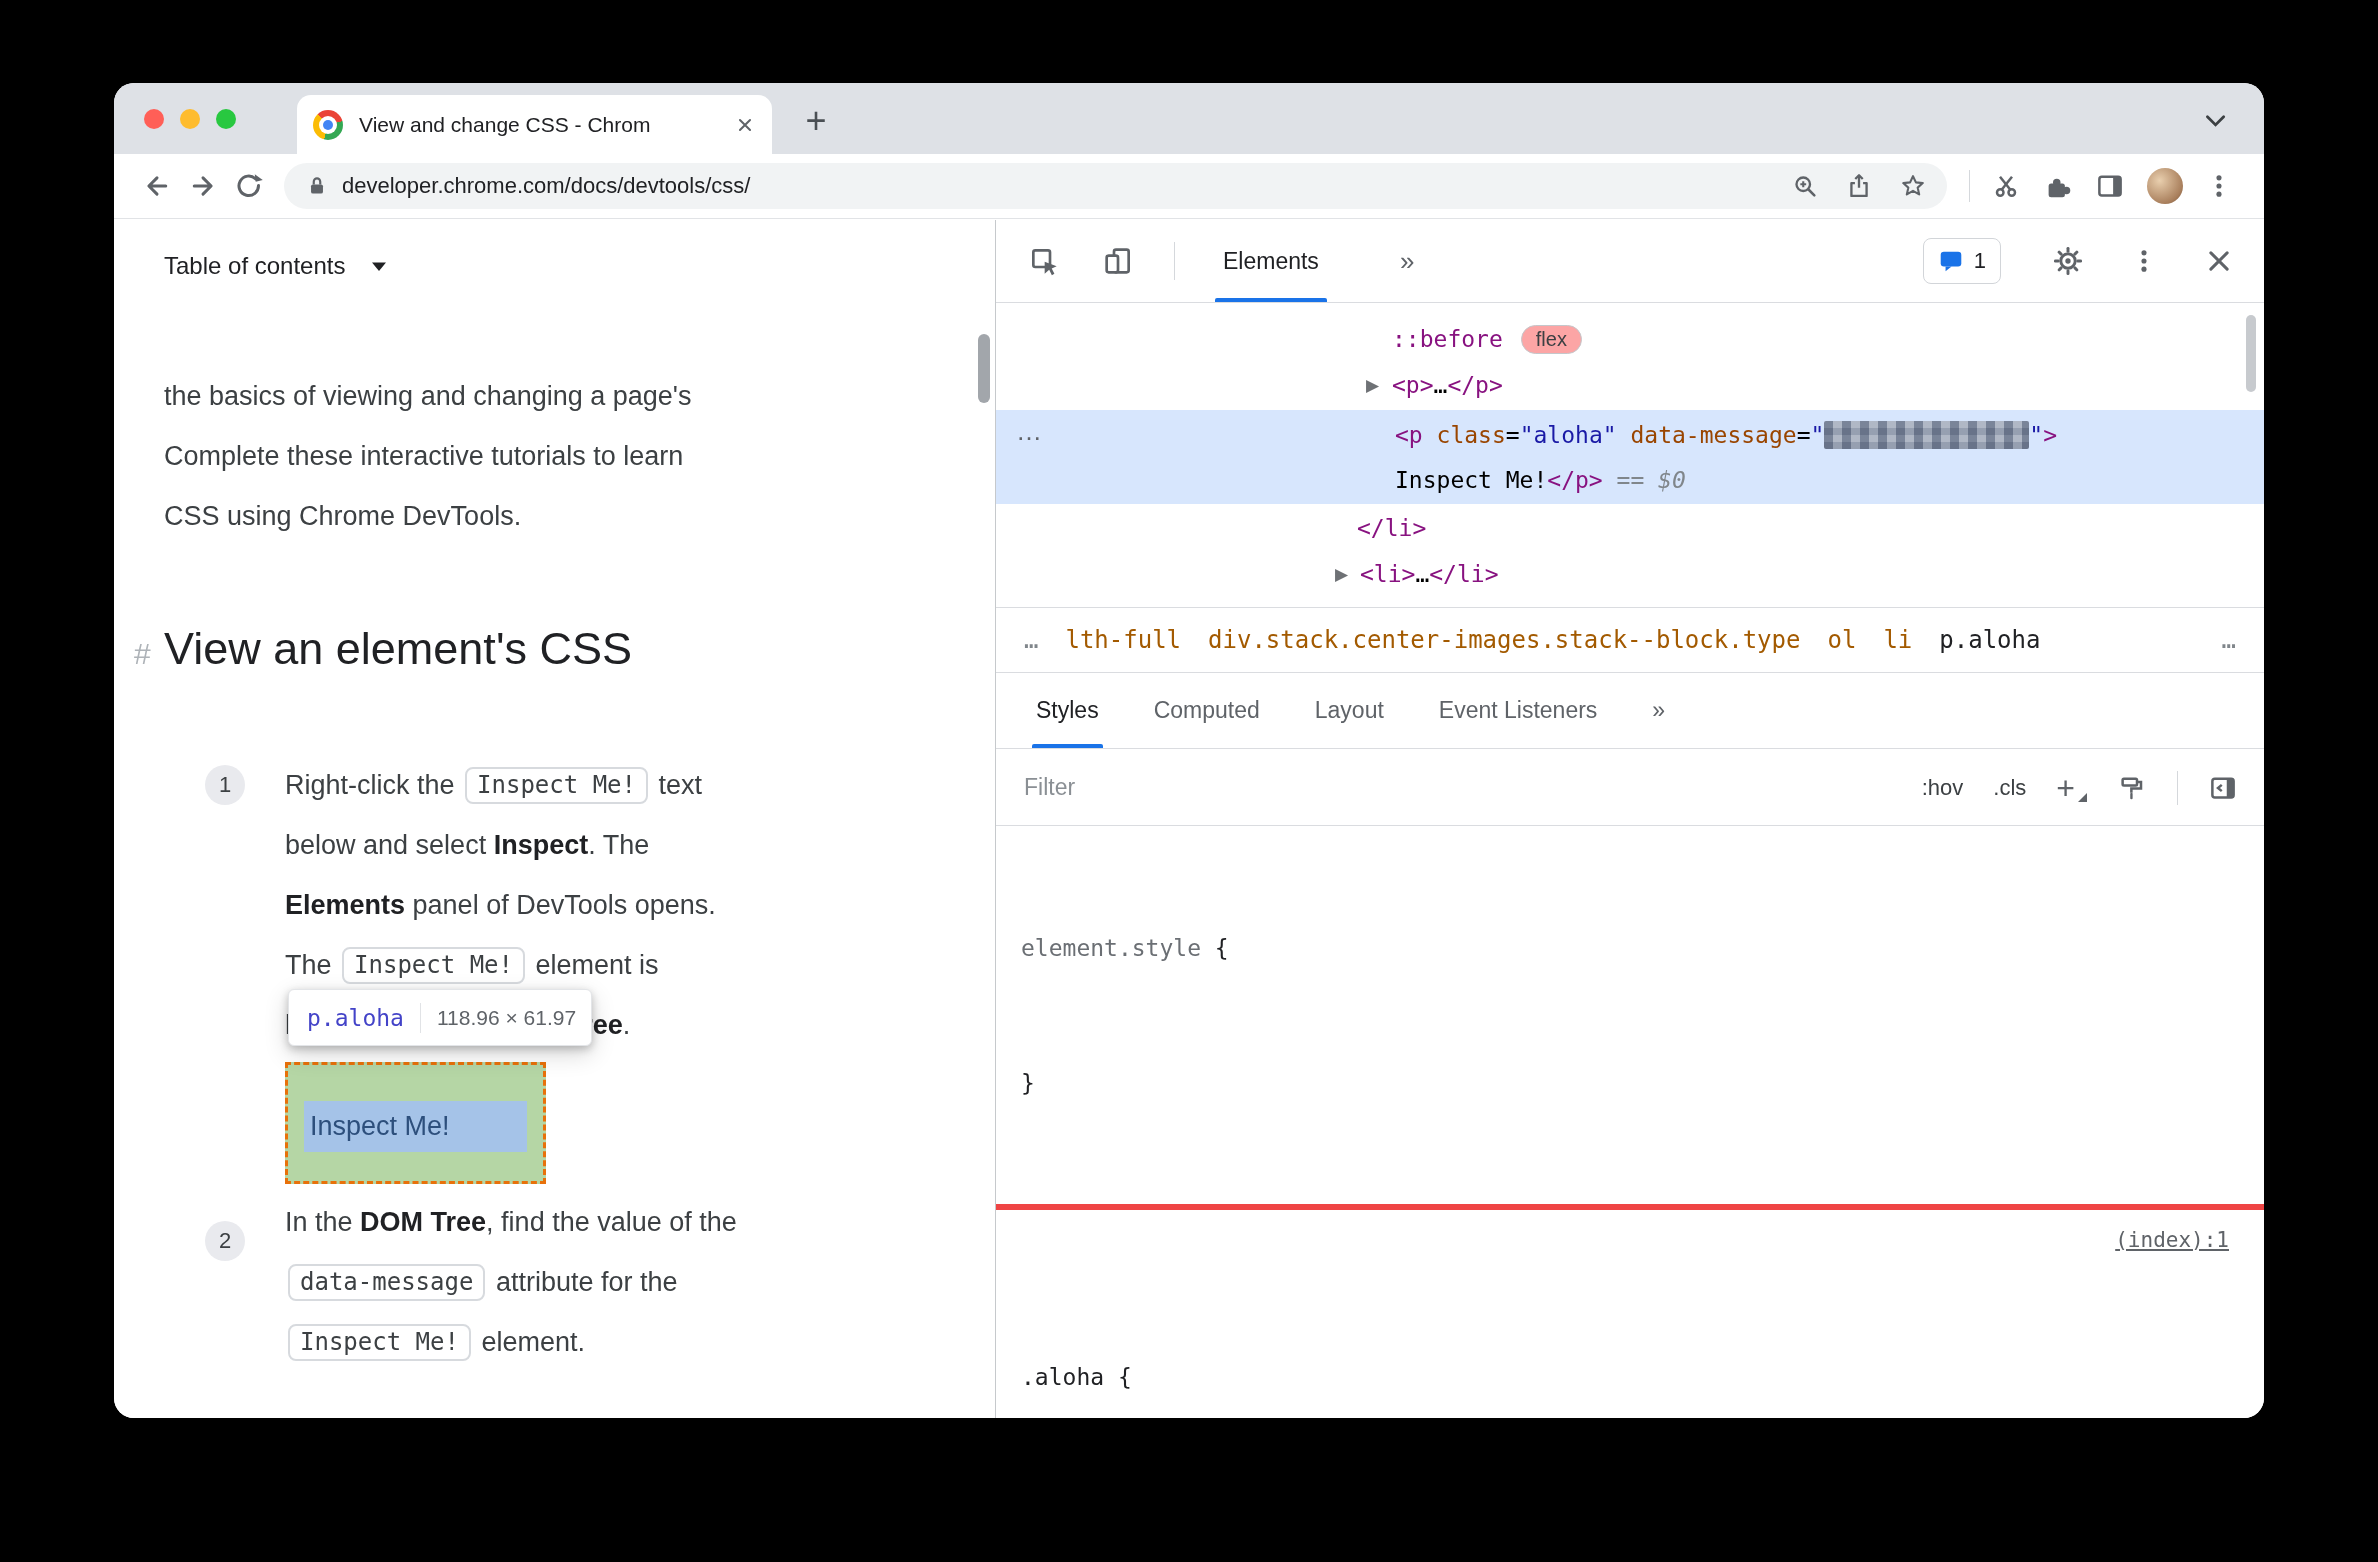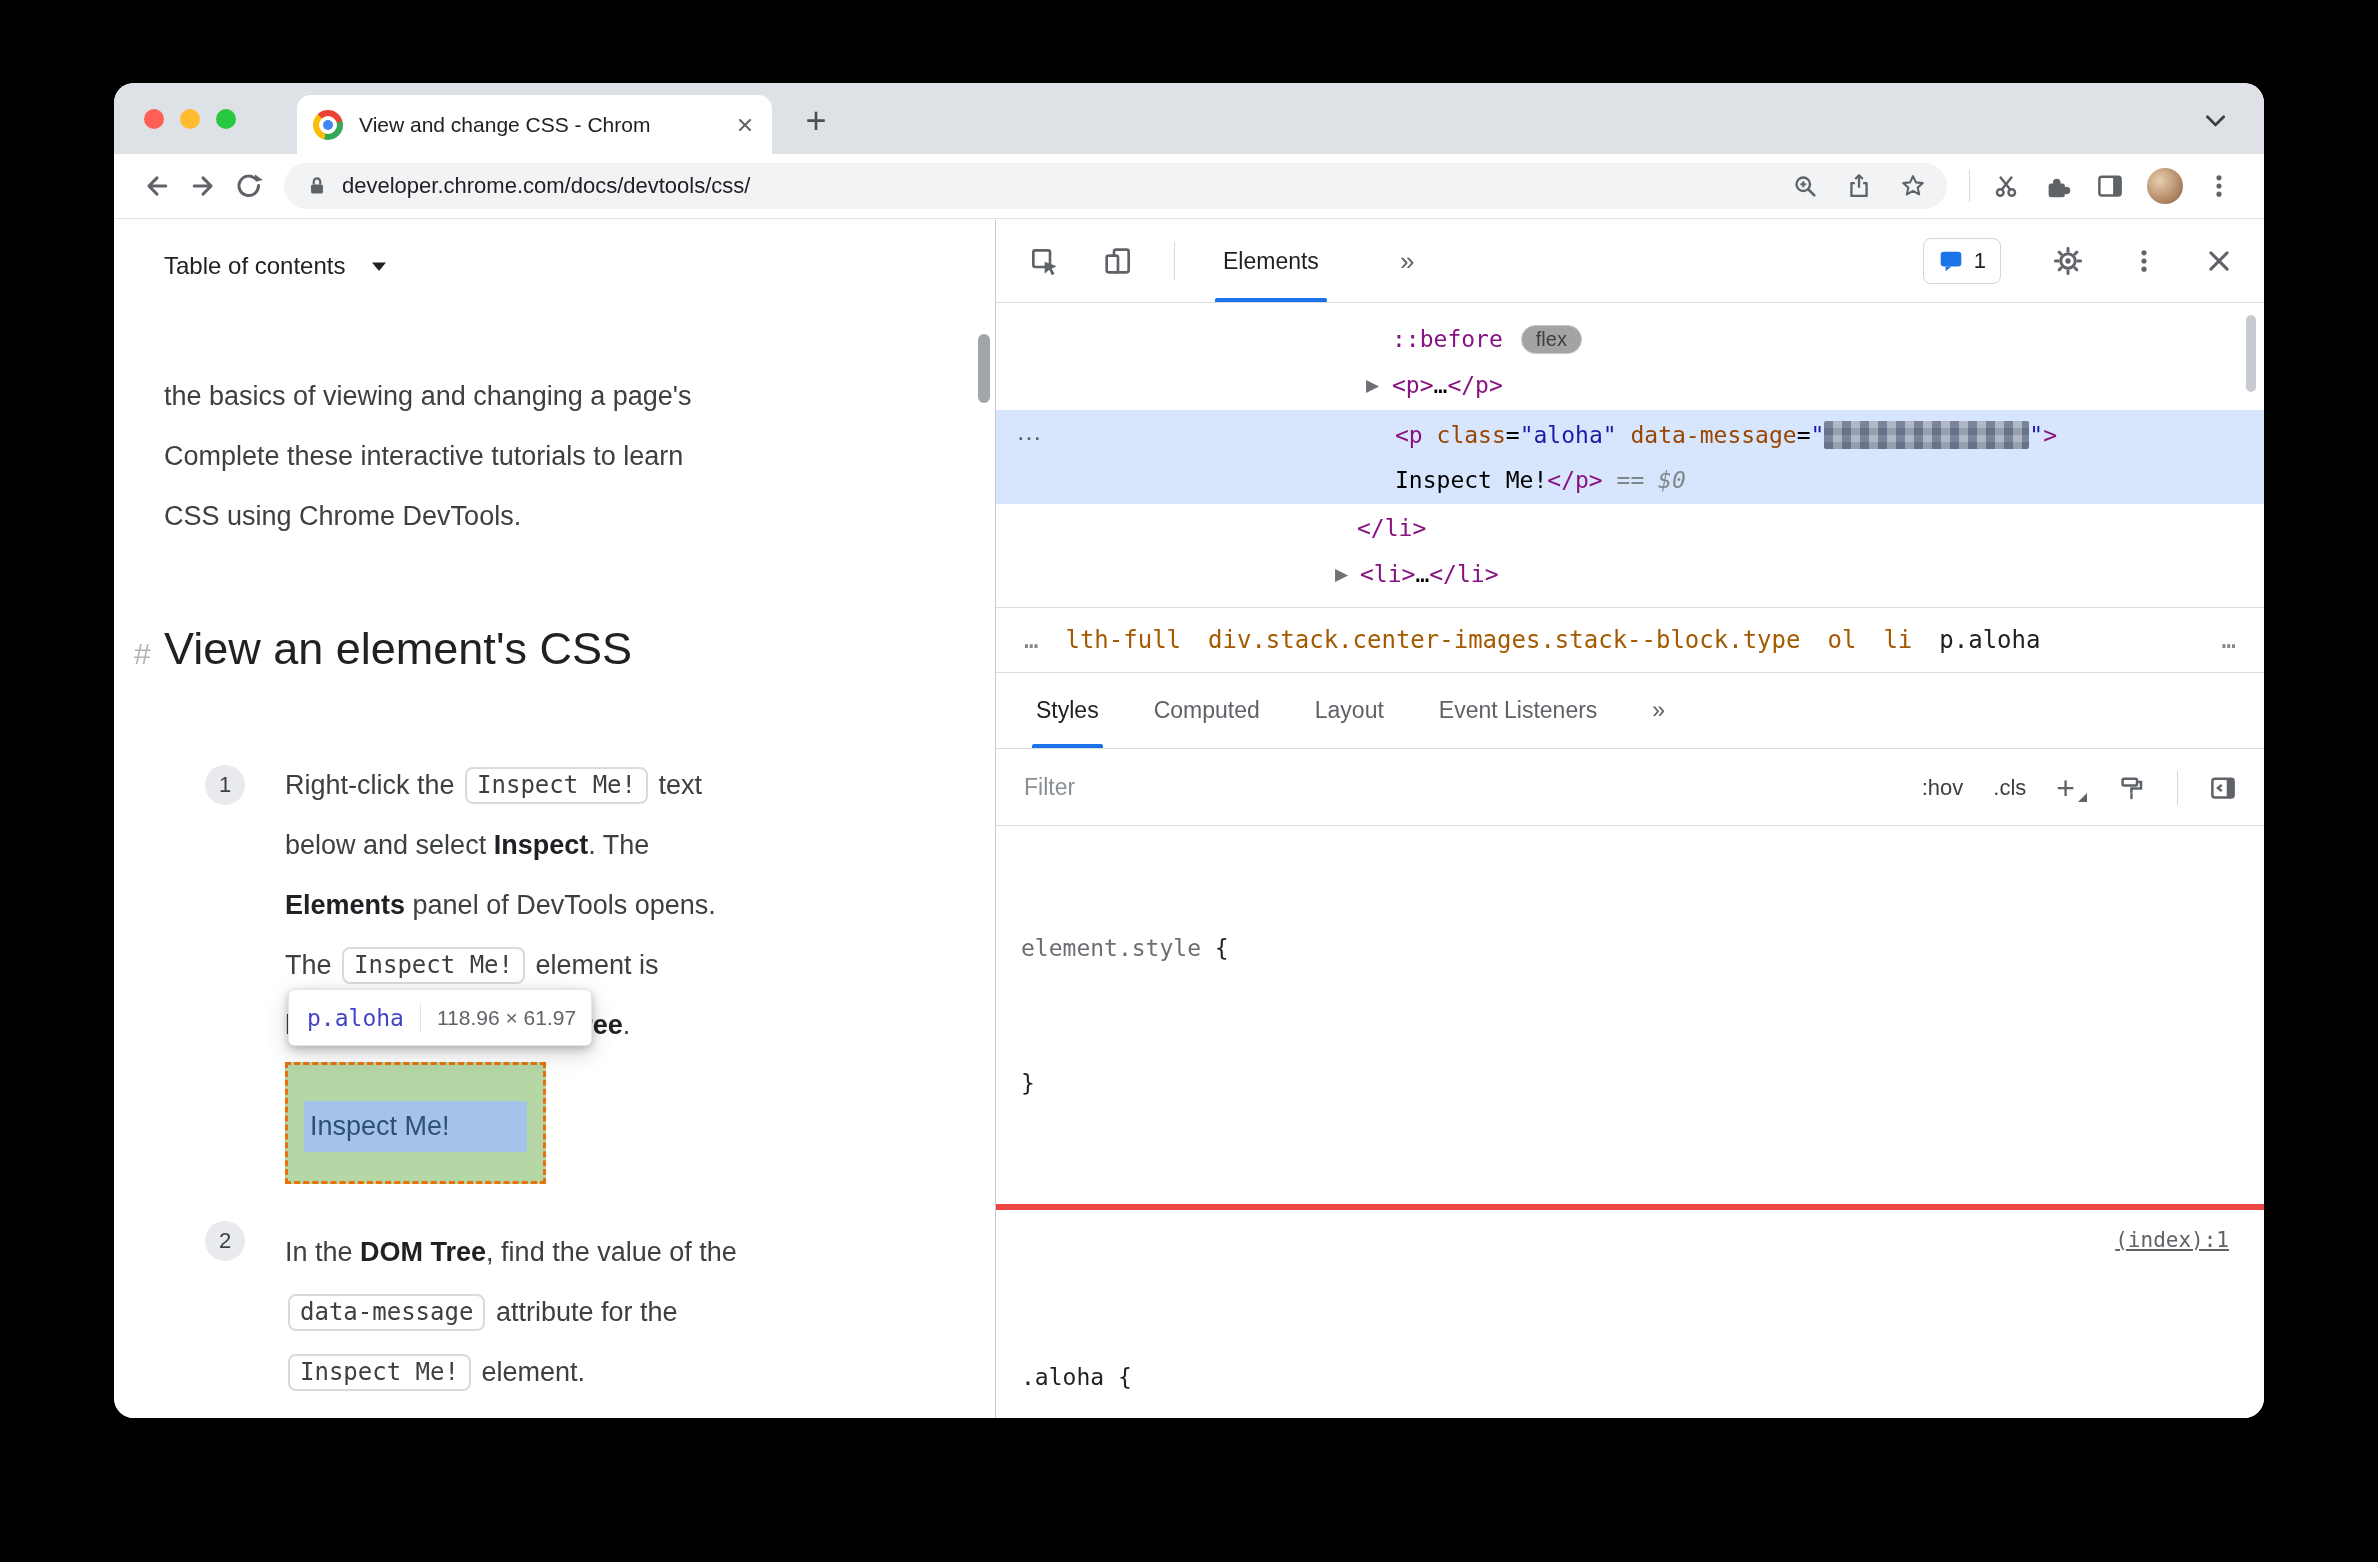--- a/index.html
+++ b/index.html
@@ -67,21 +67,21 @@
   .badge-num{font-size:22px;color:#202124;}
   .g52{margin-left:51px}.g46{margin-left:46px}
 
   
   .mono,.dom-row,.dom-line{font-family:"DejaVu Sans Mono",monospace;}
   .dom-row{position:absolute;left:0;right:0;height:46px;display:flex;align-items:center;font-size:23px;white-space:pre;}
   .dom-sel{position:absolute;left:0;right:0;top:190px;height:94px;background:#d7e6fd;}
   .dom-line{position:absolute;height:44px;display:flex;align-items:center;font-size:23px;white-space:pre;}
   .sel-dots{position:absolute;left:20px;top:6px;font-size:26px;color:#5f6368;}
   .exp{position:absolute;color:#6e7175;font-size:17px;font-family:"DejaVu Sans",sans-serif;}
-  .flex-badge{margin-left:18px;border:1.5px solid #c4c7cb;background:#a3a3a3;color:#3c4043;border-radius:17px;padding:2px 14px;font-size:20px;font-family:"Liberation Sans",sans-serif;}
+  .flex-badge{margin-left:18px;border:1.5px solid #c4c7cb;background:#fca5a5;color:#3c4043;border-radius:17px;padding:2px 14px;font-size:20px;font-family:"Liberation Sans",sans-serif;}
   .dom-scroll{position:absolute;right:8px;top:95px;width:10px;height:77px;background:#c7cace;border-radius:5px;}
 
   
   .crumbs{position:absolute;top:387px;left:0;right:0;height:66px;border-top:1px solid #dadce0;border-bottom:1px solid #dadce0;box-sizing:border-box;display:flex;align-items:center;font-family:"DejaVu Sans Mono",monospace;font-size:24px;padding:0 28px;gap:27px;white-space:nowrap;overflow:hidden;}
   .crumb-ell{color:#80868b;}
   .crumb-dim{color:#a35a00;}
   .crumb-cur{color:#202124;font-weight:500;}
   .crumb-ell.last{margin-left:auto;}
 
   
@@ -265,21 +265,21 @@
           <span class="tt-dims">118.96 × 61.97</span>
         </div>
 
         <div class="inspect-box">
           <div class="inspect-inner">
             <span>Inspect Me!</span>
           </div>
         </div>
 
         <div class="circle" style="left:91px;top:1001px;">2</div>
-        <div class="steplines" style="top:1002px;">
+        <div class="steplines" style="top:972px;">
           <div class="rich-line"><span class="seg-t">In the </span><span class="seg-b">DOM Tree</span><span class="seg-t">, find the value of the</span></div>
           <div class="rich-line"><span class="seg-code">data-message</span><span class="seg-t"> attribute for the</span></div>
           <div class="rich-line"><span class="seg-code">Inspect Me!</span><span class="seg-t"> element.</span></div>
         </div>
       </div>
 
       <div class="devtools">
 
         <div class="dt-toolbar">
           <span class="dt-ic" style="margin-left:32px;">

